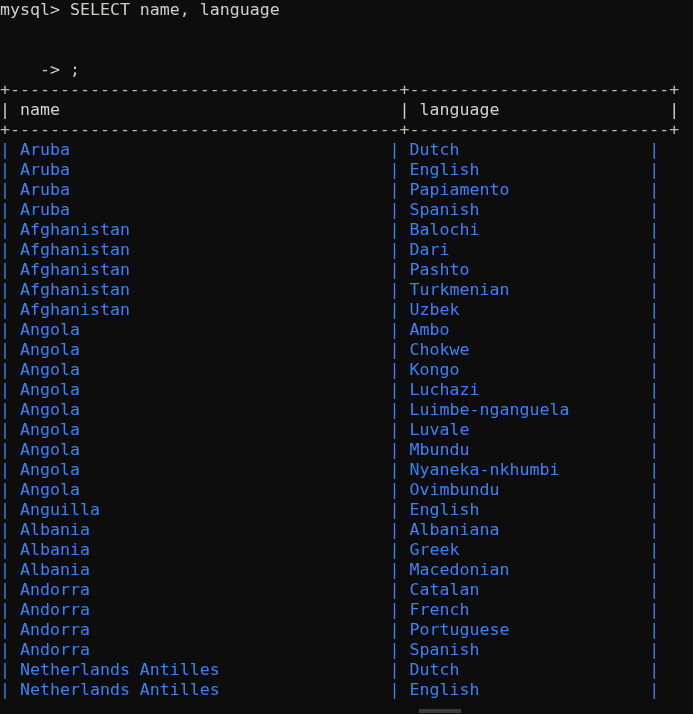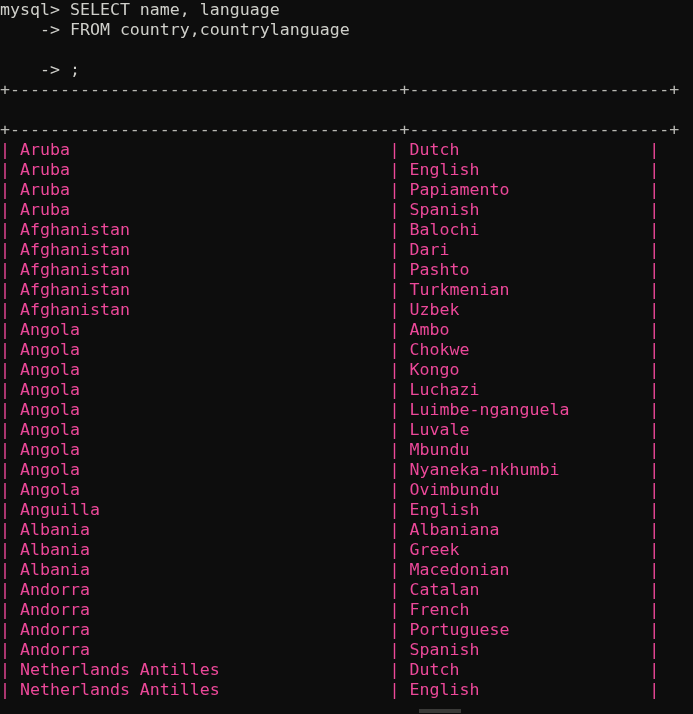--- a/index.html
+++ b/index.html
@@ -26,36 +26,36 @@
     width: 564px;
     height: 20px;
     white-space: pre;
     font-family: "DejaVu Sans Mono", "Liberation Mono", monospace;
     font-size: 16.6px;
     line-height: 20px;
   }
   .query { color: #cfcfca; }
   .rule  { color: #b8b8b3; }
   .hdr   { color: #d2d2cd; }
-  .cell  { color: #ec4899; }
+  .cell  { color: #3b82f6; }
   .cursor-blob {
     position: absolute;
     background: #3a3a38;
   }
 </style>
 </head>
 <body>
 
 <div id="terminal">
   
   <div class="tline query" style="top:0px">mysql&gt; SELECT name, language</div>
-  <div class="tline query" style="top:20px">    -&gt; FROM country,countrylanguage</div>
   <div class="tline query" style="top:60px">    -&gt; ;</div>
 
   
   <div class="tline rule" style="top:80px">+---------------------------------------+--------------------------+</div>
+  <div class="tline hdr" style="top:100px">| name                                  | language                 |</div>
   <div class="tline rule" style="top:120px">+---------------------------------------+--------------------------+</div>
 
   <div id="rows"><div class="tline cell" style="top: 140px;">| Aruba                                | Dutch                   |</div><div class="tline cell" style="top: 160px;">| Aruba                                | English                 |</div><div class="tline cell" style="top: 180px;">| Aruba                                | Papiamento              |</div><div class="tline cell" style="top: 200px;">| Aruba                                | Spanish                 |</div><div class="tline cell" style="top: 220px;">| Afghanistan                          | Balochi                 |</div><div class="tline cell" style="top: 240px;">| Afghanistan                          | Dari                    |</div><div class="tline cell" style="top: 260px;">| Afghanistan                          | Pashto                  |</div><div class="tline cell" style="top: 280px;">| Afghanistan                          | Turkmenian              |</div><div class="tline cell" style="top: 300px;">| Afghanistan                          | Uzbek                   |</div><div class="tline cell" style="top: 320px;">| Angola                               | Ambo                    |</div><div class="tline cell" style="top: 340px;">| Angola                               | Chokwe                  |</div><div class="tline cell" style="top: 360px;">| Angola                               | Kongo                   |</div><div class="tline cell" style="top: 380px;">| Angola                               | Luchazi                 |</div><div class="tline cell" style="top: 400px;">| Angola                               | Luimbe-nganguela        |</div><div class="tline cell" style="top: 420px;">| Angola                               | Luvale                  |</div><div class="tline cell" style="top: 440px;">| Angola                               | Mbundu                  |</div><div class="tline cell" style="top: 460px;">| Angola                               | Nyaneka-nkhumbi         |</div><div class="tline cell" style="top: 480px;">| Angola                               | Ovimbundu               |</div><div class="tline cell" style="top: 500px;">| Anguilla                             | English                 |</div><div class="tline cell" style="top: 520px;">| Albania                              | Albaniana               |</div><div class="tline cell" style="top: 540px;">| Albania                              | Greek                   |</div><div class="tline cell" style="top: 560px;">| Albania                              | Macedonian              |</div><div class="tline cell" style="top: 580px;">| Andorra                              | Catalan                 |</div><div class="tline cell" style="top: 600px;">| Andorra                              | French                  |</div><div class="tline cell" style="top: 620px;">| Andorra                              | Portuguese              |</div><div class="tline cell" style="top: 640px;">| Andorra                              | Spanish                 |</div><div class="tline cell" style="top: 660px;">| Netherlands Antilles                 | Dutch                   |</div><div class="tline cell" style="top: 680px;">| Netherlands Antilles                 | English                 |</div></div>
 
   
   <div class="cursor-blob" style="left:419px; top:709px; width:42px; height:4px;"></div>
 </div>
 
 </body></html>

